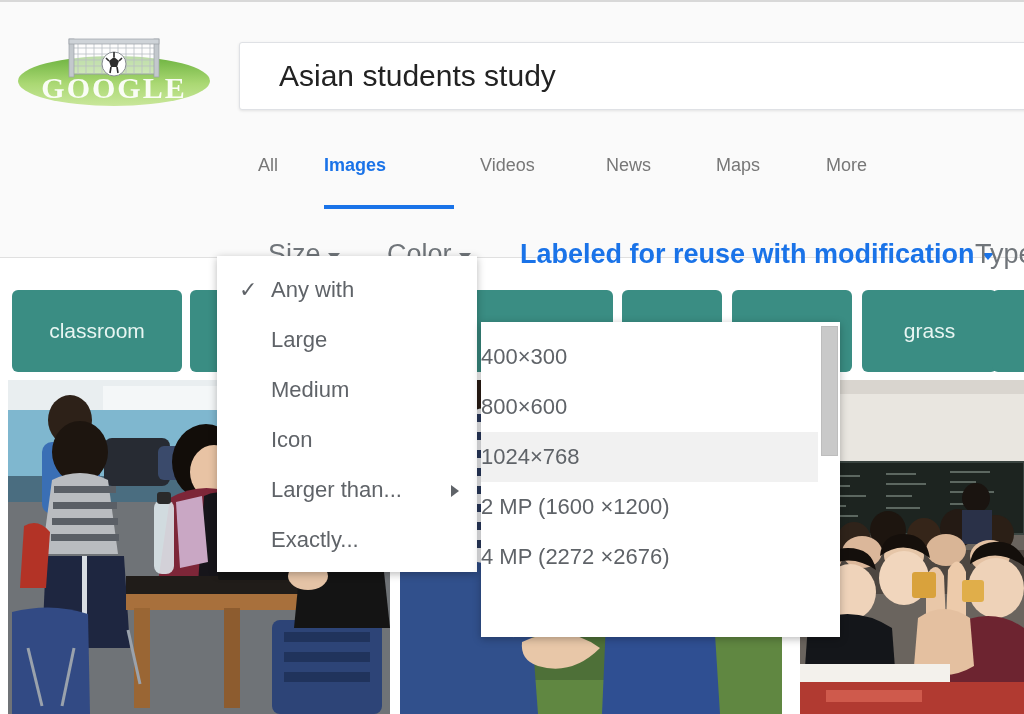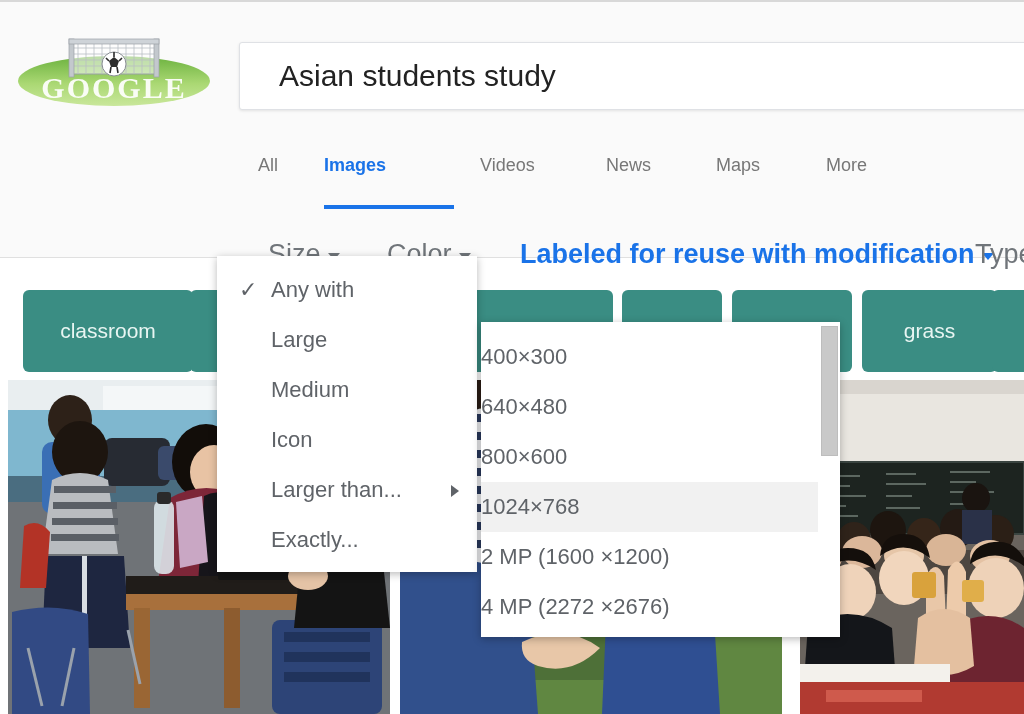--- a/index.html
+++ b/index.html
@@ -320,21 +320,21 @@
   </div>
   <div class="tool highlight" style="left:252px">
     <span>Labeled for reuse with modification</span><i class="caret"></i>
   </div>
   <div class="tool" style="left:707px">
     <span>Type</span>
   </div>
 </div>
 
 <div id="chips">
-  <div class="chip" style="left:23px;width:170px">
+  <div class="chip" style="left:12px;width:170px">
       <span>classroom</span>
     </div>
   <div class="chip" style="left:190px;width:130px">
       <span></span>
     </div>
   <div class="chip" style="left:330px;width:130px">
       <span></span>
     </div>
   <div class="chip" style="left:470px;width:143px">
       <span></span>
@@ -540,21 +540,20 @@
     <i class="arrow"></i>
   </div>
   <div class="menu-item">
     <span>Exactly...</span>
   </div>
 </div>
 
 <div id="size-submenu">
   <div id="submenu-list">
     <div class="sub-item"><span>400×300</span></div>
-    <div class="sub-item"><span>640×480</span></div>
     <div class="sub-item"><span>800×600</span></div>
     <div class="sub-item hover"><span>1024×768</span></div>
     <div class="sub-item"><span>2 MP (1600 ×1200)</span></div>
     <div class="sub-item"><span>4 MP (2272 ×2676)</span></div>
   </div>
   <div id="submenu-scrollbar">
     <div id="submenu-thumb"></div>
   </div>
 </div>
 

